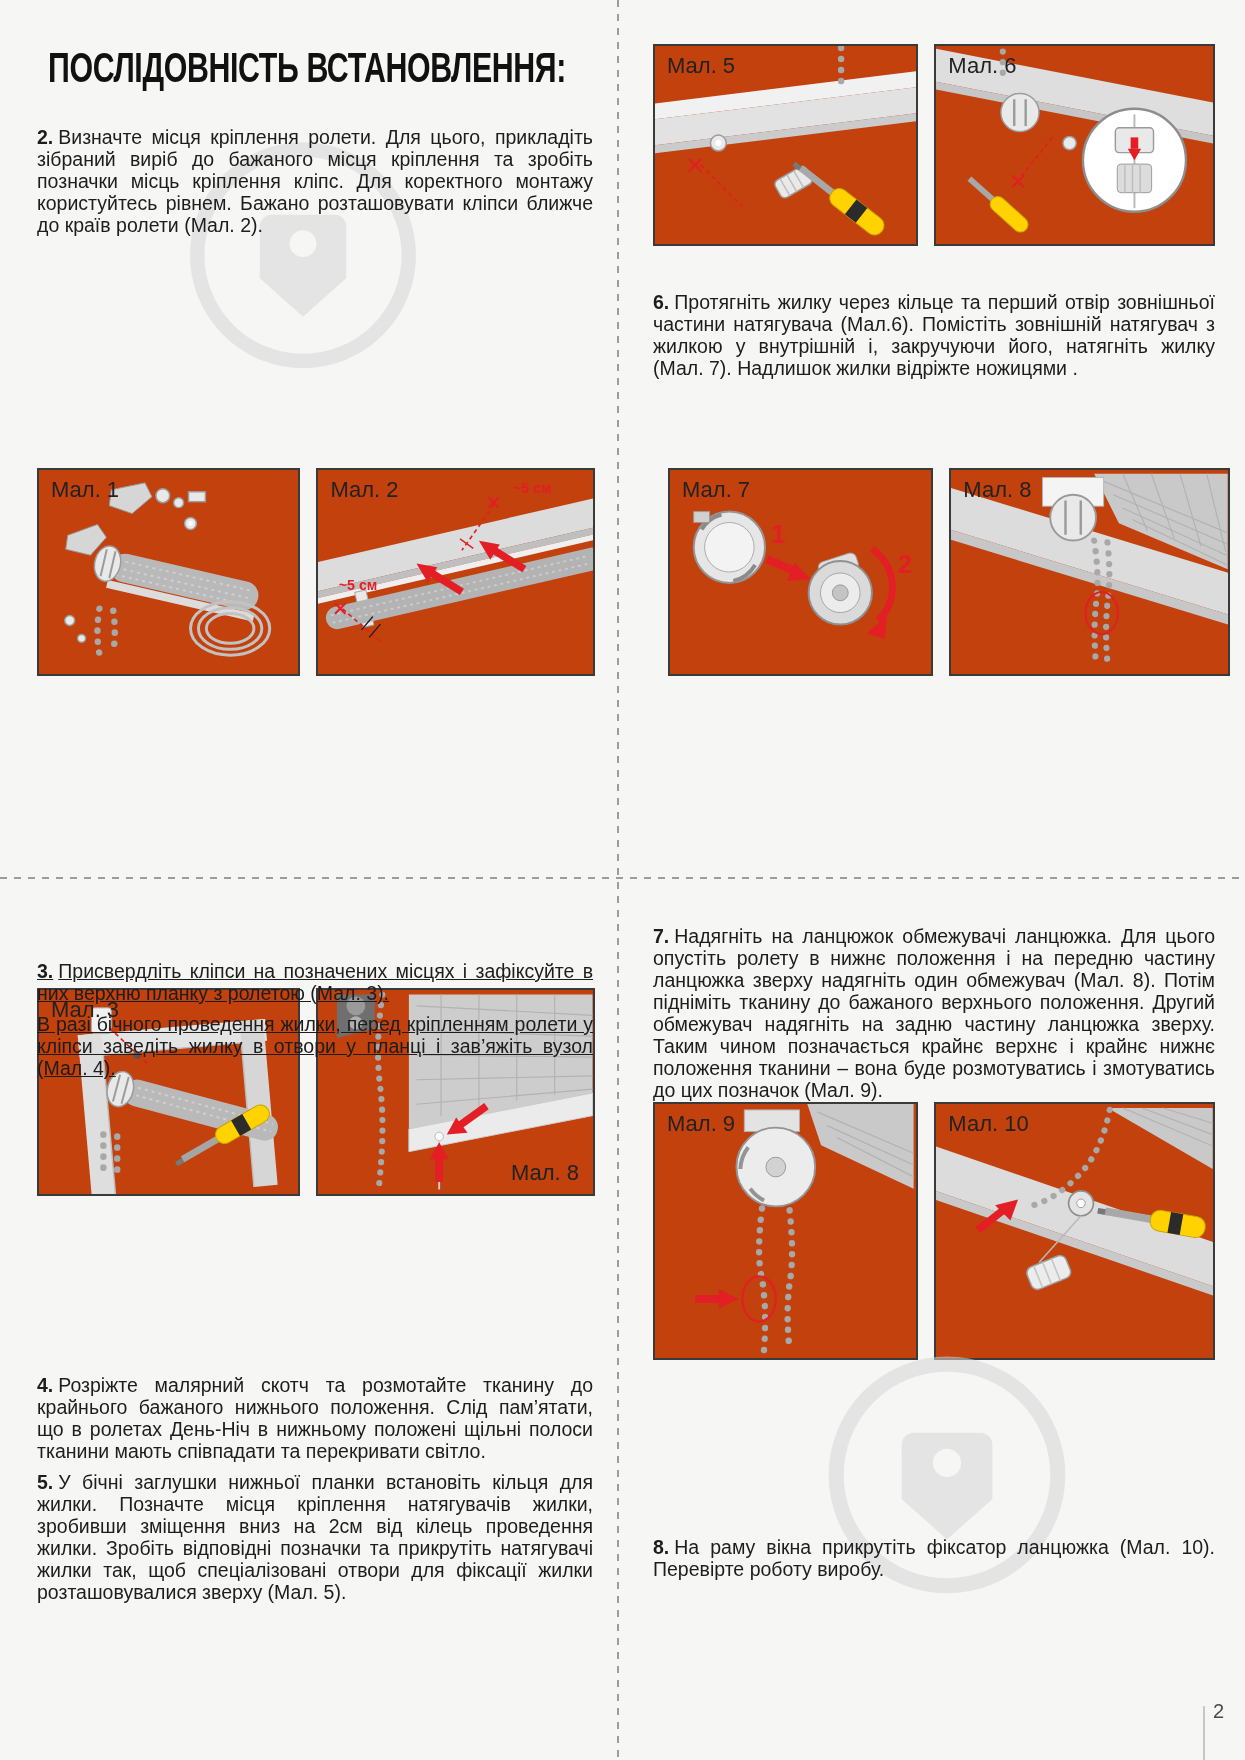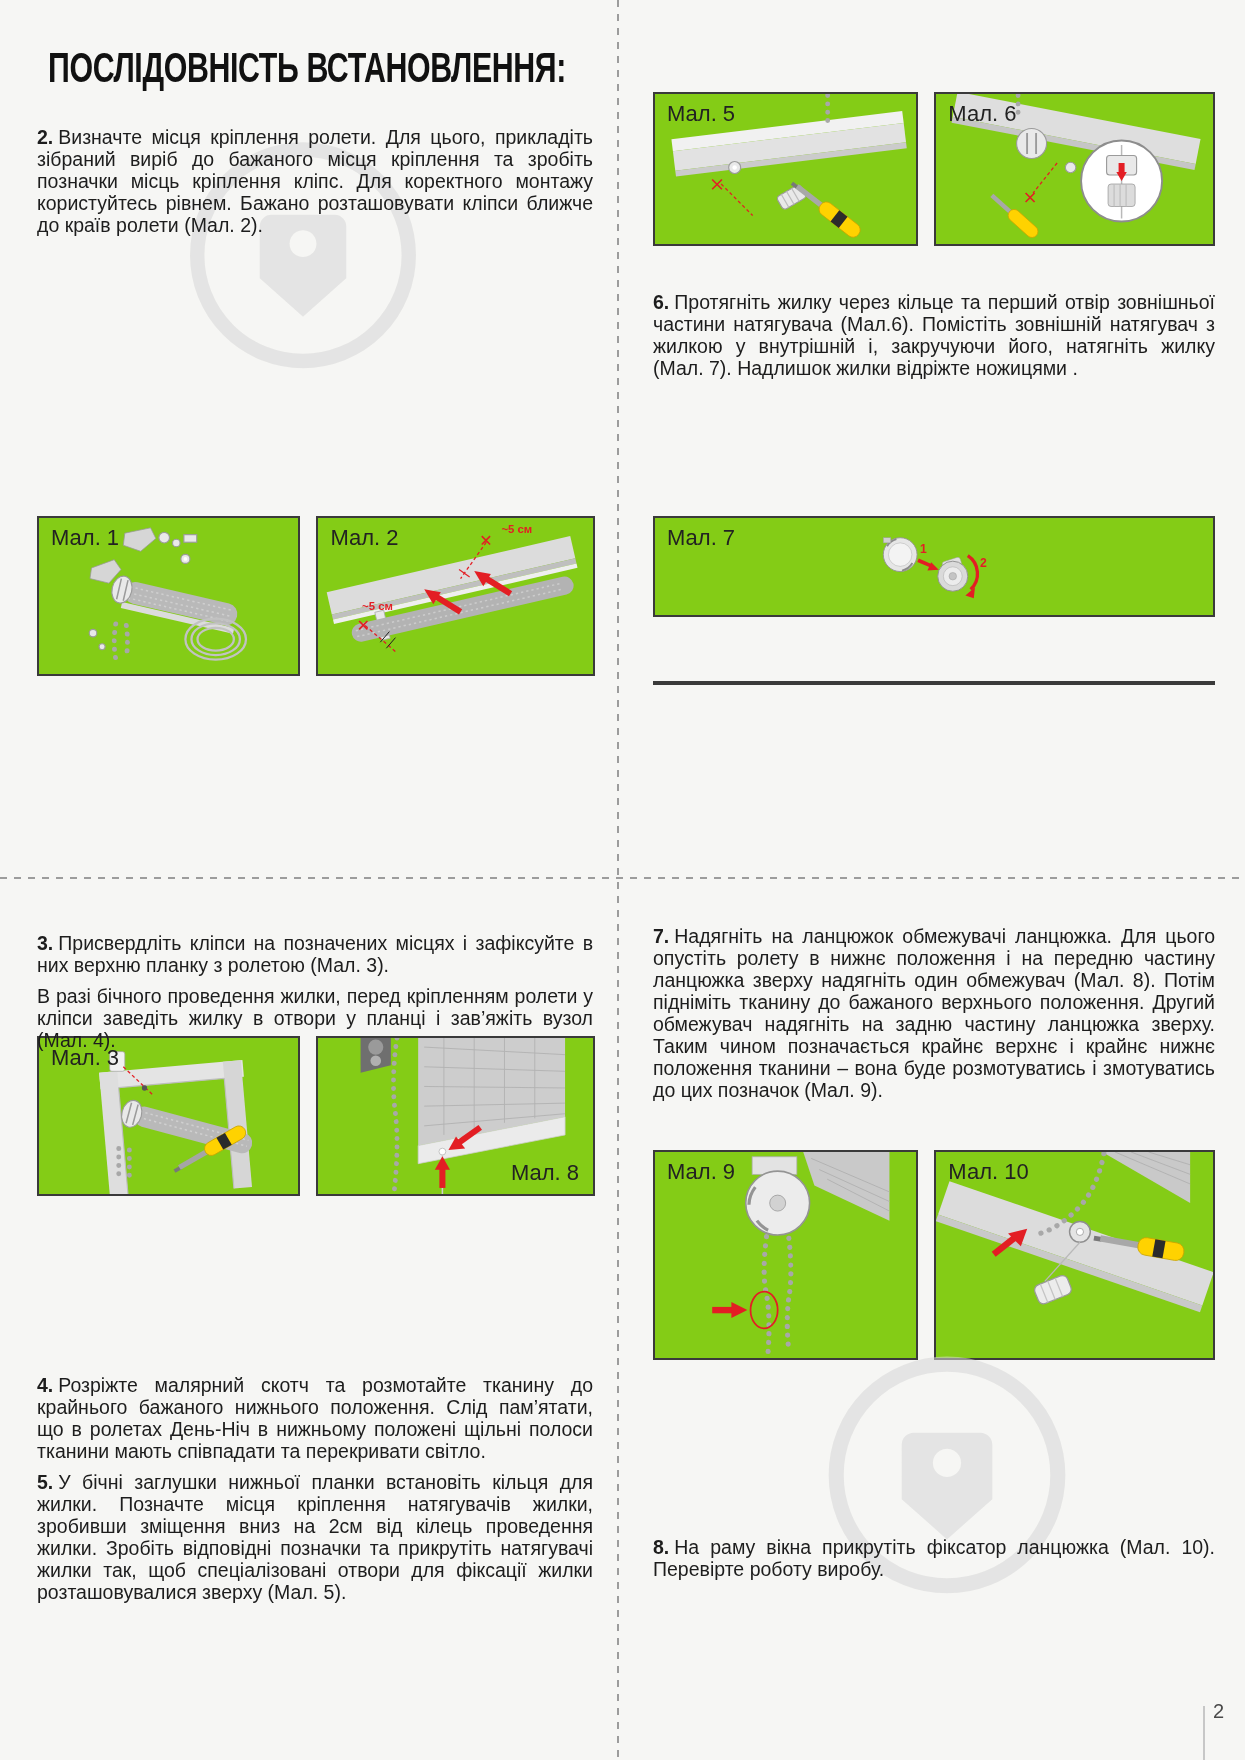--- a/index.html
+++ b/index.html
@@ -11,33 +11,33 @@
   .hfold{position:absolute;left:0;top:877px;width:1245px;height:2px;
          background-image:repeating-linear-gradient(to right,#9c9c9c 0 7px,transparent 7px 14px);}
   
   .title{position:absolute;left:48px;top:44px;font-size:41px;font-weight:800;letter-spacing:-.5px;
          transform:scale(.74,1.04);transform-origin:left top;white-space:nowrap;color:#111;z-index:6;}
   
   .tblock{position:absolute;font-size:19.5px;line-height:22px;text-align:justify;z-index:6;}
   .tblock p{margin:0 0 9px 0;}
   .tblock b{margin-right:5px;}
   #steps-12{left:37px;top:126px;width:556px;}
-  #steps-3 {left:37px;top:932px;width:556px;}
+  #steps-3 {left:37px;top:960px;width:556px;text-decoration:underline;}
   #steps-45{left:37px;top:1374px;width:556px;}
   #step-6  {left:653px;top:291px;width:562px;}
   #step-7  {left:653px;top:925px;width:562px;}
   #step-8  {left:653px;top:1536px;width:562px;}
   
   .figrow{position:absolute;display:flex;gap:16px;z-index:2;}
   #row-r1{left:653px;top:44px;  width:562px;height:202px;}
   #row-l1{left:37px; top:468px; width:558px;height:208px;justify-content:center;}
-  #row-r2{left:653px;top:468px; width:562px;height:208px;flex-direction:column;}
+  #row-r2{left:668px;top:468px; width:562px;height:208px;}
   #row-l2{left:37px; top:988px; width:558px;height:208px;}
   #row-r3{left:653px;top:1102px;width:562px;height:258px;}
-  .figbox{position:relative;background:#84cc16;border:2px solid #3a3a3a;overflow:hidden;margin-top:48px;}
+  .figbox{position:relative;background:#c2410c;border:2px solid #3a3a3a;overflow:hidden;}
   .figbox.a{flex:0 0 46.5%;}
   .figbox.b{flex:1;}
   .figbox .lbl{position:absolute;top:7px;left:12px;font-size:22px;color:#222;z-index:3;}
   .figbox.lbl-br .lbl{top:auto;left:auto;bottom:8px;right:14px;}
   .figbox svg{position:absolute;left:0;top:0;width:100%;height:100%;}
   
   .chain{stroke:#a8a8a8;stroke-width:6.5;stroke-linecap:round;stroke-dasharray:0.1 11;fill:none;}
   .ra{stroke:#e31e24;stroke-width:8;}
   .rh{fill:#e31e24;}
   .rd{stroke:#e31e24;stroke-width:1.7;stroke-dasharray:4.5 3.5;fill:none;}

